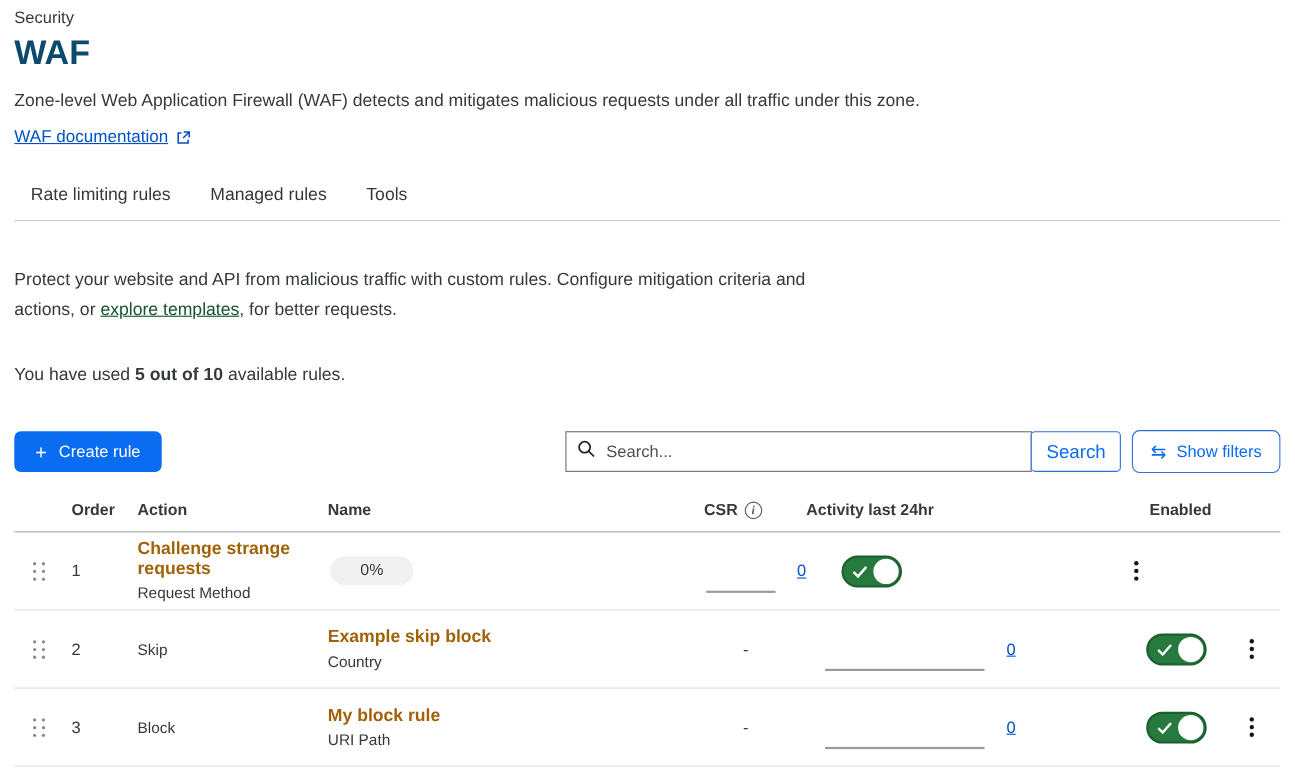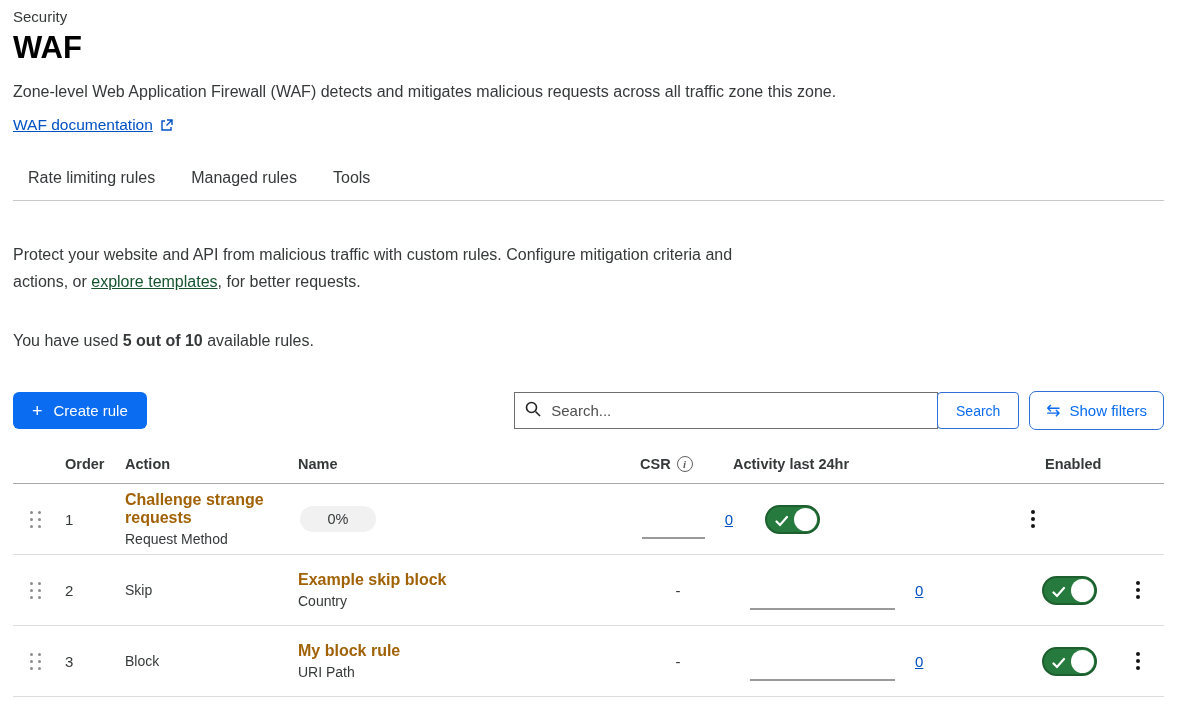--- a/index.html
+++ b/index.html
@@ -7,21 +7,21 @@
   body {
     font-family: "Liberation Sans", sans-serif;
     color:#36393a;
     width:1177px;
     padding:8px 13px 0 13px;
   }
   a { cursor:pointer; }
 
   
   .breadcrumb { font-size:15px; margin:0 0 5px 0; color:#36393a; }
-  .page-title { font-size:31px; font-weight:700; color:#000000; margin:0 0 17px 0; }
+  .page-title { font-size:31px; font-weight:700; color:#0c4a6e; margin:0 0 17px 0; }
   .page-desc { font-size:16px; margin:0 0 15px 0; }
   .doc-row { display:flex; align-items:center; gap:7px; margin:0 0 25px 0; }
   .doc-link { color:#0051c3; font-size:15.5px; text-decoration:underline; }
   .ext-icon svg { display:block; }
 
   
   .tabs { display:flex; border-bottom:1px solid #c9c9c9; }
   .tab { font-size:16px; padding:10px 15px 13px 15px; margin-right:6px; position:relative; cursor:pointer; white-space:nowrap; }
   .tab.active { font-weight:700; }
   .tab.active::after { content:""; position:absolute; left:0; right:0; bottom:-1px; height:3px; background:#1f5cb8; }
@@ -35,21 +35,21 @@
   
   .toolbar { display:flex; align-items:center; margin:41px 0 20px 0; }
   .create-btn { background:#0a6cf1; color:#fff; border:none; border-radius:6px; height:37px; padding:0 19px; font-size:15px; display:flex; align-items:center; gap:11px; cursor:pointer; font-family:inherit; }
   .create-btn .plus { font-size:18px; font-weight:400; line-height:1; }
   .toolbar-right { margin-left:auto; display:flex; align-items:center; }
   .search-group { display:flex; align-items:stretch; height:37px; }
   .search-box { display:flex; align-items:center; width:424px; border:1px solid #6e6e6e; padding:0 10px; background:#fff; }
   .search-box svg { flex:0 0 auto; margin-right:8px; }
   .search-input { border:none; outline:none; flex:1; font-size:15px; font-family:inherit; color:#36393a; }
   .search-input::placeholder { color:#4f4f4f; }
-  .search-btn { width:82px; margin-left:-1px; background:#fff; border:1px solid #2e6fd8; border-radius:4px; color:#0a6cf1; font-size:14px; cursor:pointer; font-family:inherit; }
+  .search-btn { width:82px; margin-left:-1px; background:#fff; border:1px solid #2e6fd8; border-radius:4px; color:#0a6cf1; font-size:17px; cursor:pointer; font-family:inherit; }
   .filters-btn { margin-left:10px; height:39px; padding:0 16px; display:flex; align-items:center; gap:9px; background:#fff; border:1px solid #2e6fd8; border-radius:7px; color:#0a6cf1; font-size:15px; cursor:pointer; font-family:inherit; }
   .filters-btn .swap { font-size:17px; line-height:1; }
 
   
   .grid { display:grid; grid-template-columns:39px 60px 173px 340px 108px 277px 105px 1fr; align-items:center; }
   .thead { border-bottom:1px solid #a8a8a8; padding:6px 0 11px 0; font-size:14.5px; font-weight:700; color:#36393a; }
   .th-order { padding-left:13px; }
   .th-action { padding-left:13px; }
   .th-name { padding-left:13px; }
   .th-csr { padding-left:15px; display:flex; align-items:flex-start; gap:6px; }
@@ -75,21 +75,21 @@
   .toggle .knob { position:absolute; right:1px; top:1px; width:23px; height:23px; background:#fff; border-radius:50%; }
   .toggle .check { position:absolute; left:8px; top:6px; }
   .kebab { display:flex; flex-direction:column; gap:3px; align-items:center; margin-left:14px; width:18px; padding:4px 0; cursor:pointer; }
   .kebab i { width:4px; height:4px; background:#141414; border-radius:50%; }
 </style>
 </head>
 <body>
 
 <div class="breadcrumb">Security</div>
 <h1 class="page-title">WAF</h1>
-<p class="page-desc">Zone-level Web Application Firewall (WAF) detects and mitigates malicious requests across all traffic zone this zone.</p>
+<p class="page-desc">Zone-level Web Application Firewall (WAF) detects and mitigates malicious requests under all traffic under this zone.</p>
 
 <div class="doc-row">
   <a class="doc-link">WAF documentation</a>
   <span class="ext-icon">
     <svg width="14" height="14" viewBox="0 0 14 14">
         <path d="M5 3H2v9h9V9" fill="none" stroke="#0051c3" stroke-width="1.4"></path>
         <path d="M7 2h5v5M12 2L6.5 7.5" fill="none" stroke="#0051c3" stroke-width="1.4"></path>
       </svg>
   </span>
 </div>

